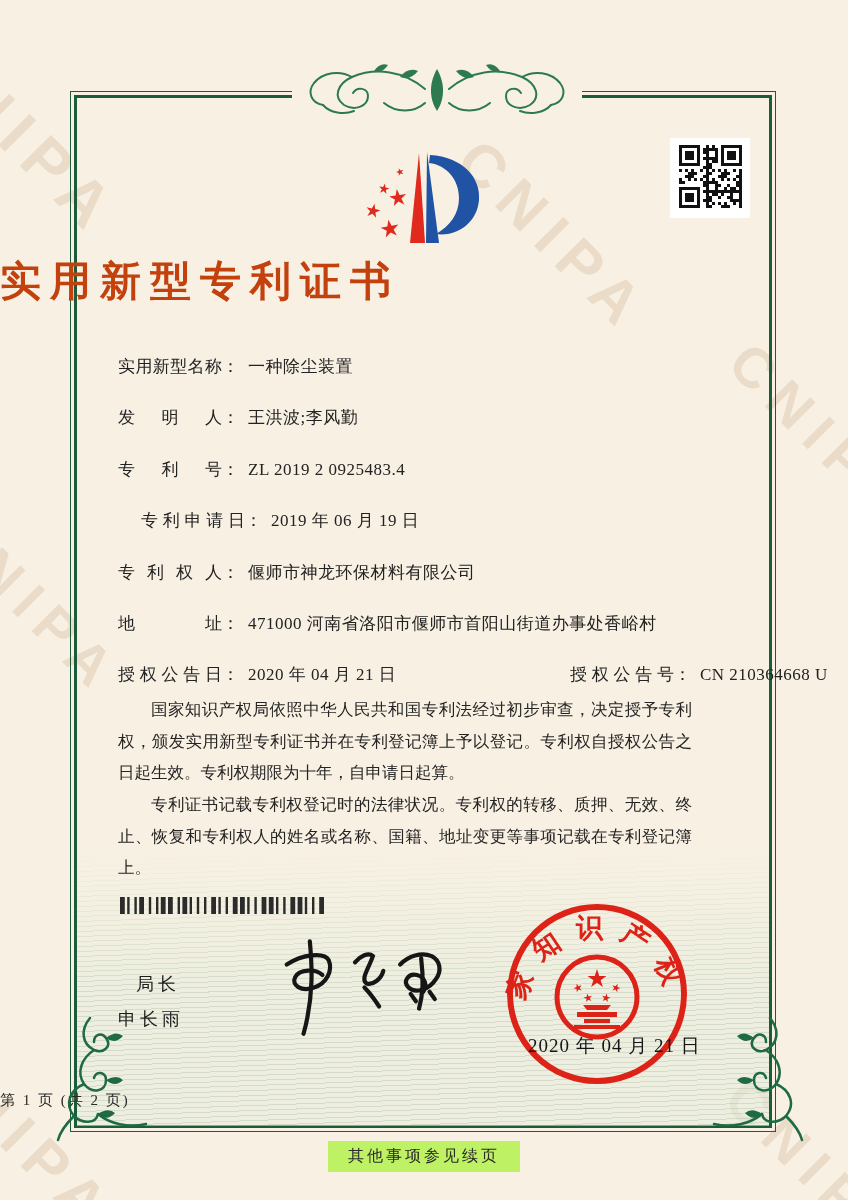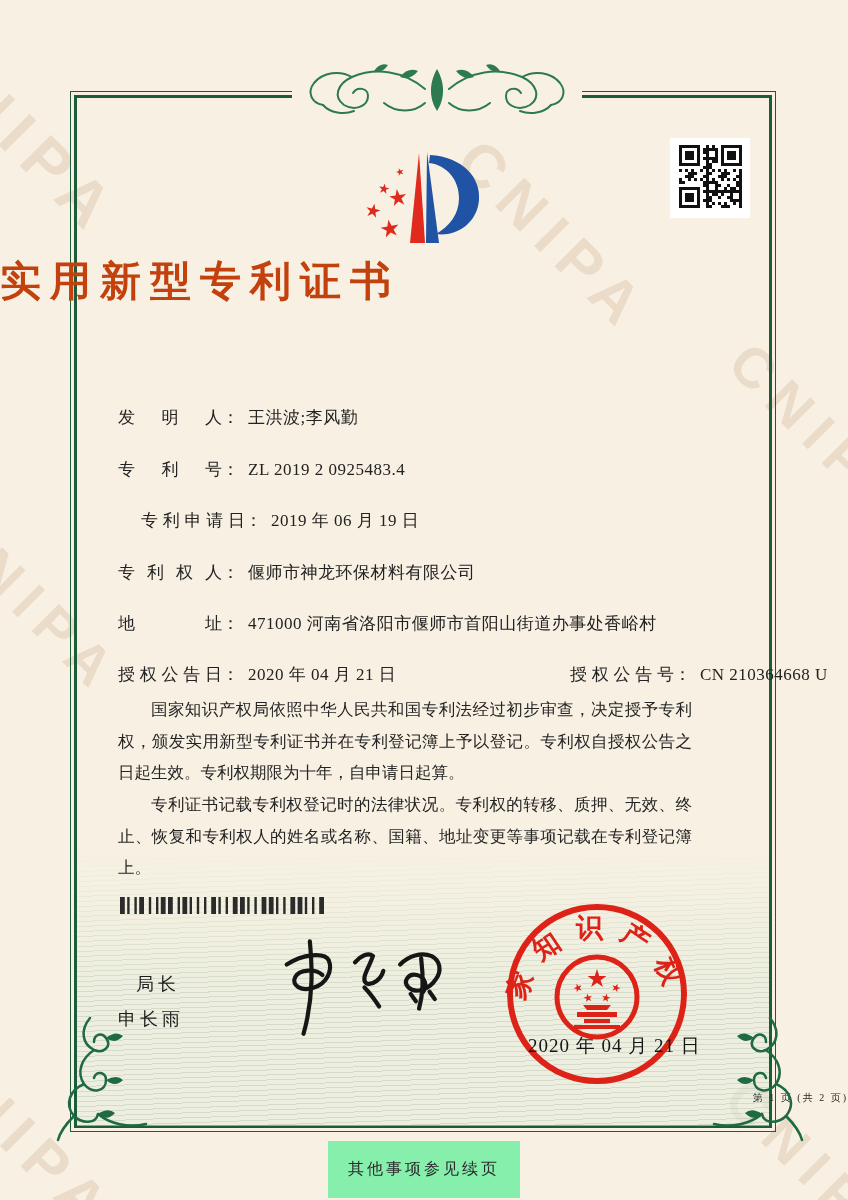--- a/index.html
+++ b/index.html
@@ -50,24 +50,24 @@
   .body-text p{margin:0;text-indent:2em;}
   .barcode{position:absolute;left:120px;top:897px;height:17px;}
   .signer-title{position:absolute;left:136px;top:972px;font-size:18px;letter-spacing:4px;color:#1c1c1c;}
   .signer-name{position:absolute;left:118px;top:1007px;font-size:18px;letter-spacing:4px;color:#1c1c1c;}
   .signature{position:absolute;left:255px;top:933px;}
   .seal{position:absolute;left:504px;top:901px;}
   .seal-date{
     position:absolute;left:528px;top:1033px;width:180px;font-size:19px;
     color:#161616;letter-spacing:1px;white-space:nowrap;z-index:4;
   }
-  .page-footer{position:absolute;left:0;right:0;top:1091px;text-align:right;font-size:10px;letter-spacing:2px;color:#2a2a2a;}
+  .page-footer{position:absolute;left:0;right:0;top:1091px;text-align:left;font-size:15px;letter-spacing:2px;color:#2a2a2a;}
   .cont-note{
     position:absolute;left:50%;top:1141px;transform:translateX(-50%);
-    background:#86efac;padding:18px 20px;font-size:16px;letter-spacing:3px;color:#2a2a2a;z-index:2;
+    background:#bef264;padding:5px 20px;font-size:16px;letter-spacing:3px;color:#2a2a2a;z-index:2;
   }
   .ornament-top{position:absolute;left:292px;top:57px;z-index:2;}
   .corner{position:absolute;z-index:3;}
   .corner.left{left:52px;top:1016px;}
   .corner.right{left:698px;top:1016px;transform:scaleX(-1);}
 </style>
 </head>
 <body>
 
 <div class="page">
@@ -287,20 +287,23 @@
             <rect x="6" y="6" width="9" height="9" fill="#111"></rect>
             <rect x="43.5" y="1.5" width="18" height="18" fill="none" stroke="#111" stroke-width="3"></rect>
             <rect x="48" y="6" width="9" height="9" fill="#111"></rect>
             <rect x="1.5" y="43.5" width="18" height="18" fill="none" stroke="#111" stroke-width="3"></rect>
             <rect x="6" y="48" width="9" height="9" fill="#111"></rect>
           </svg></div>
     </div>
 
     <div class="title">实用新型专利证书</div>
 
+    <div class="field" style="top:355px;">
+      <span class="flabel">实用新型名称</span><span class="fcolon">：</span><span class="fvalue">一种除尘装置</span>
+    </div>
     <div class="field" style="top:406px;">
       <span class="flabel">发明人</span><span class="fcolon">：</span><span class="fvalue">王洪波;李风勤</span>
     </div>
     <div class="field" style="top:458px;">
       <span class="flabel">专利号</span><span class="fcolon">：</span><span class="fvalue">ZL 2019 2 0925483.4</span>
     </div>
     <div class="field" style="top:509px;margin-left:23px;">
       <span class="flabel">专利申请日</span><span class="fcolon">：</span><span class="fvalue">2019 年 06 月 19 日</span>
     </div>
     <div class="field" style="top:561px;">

